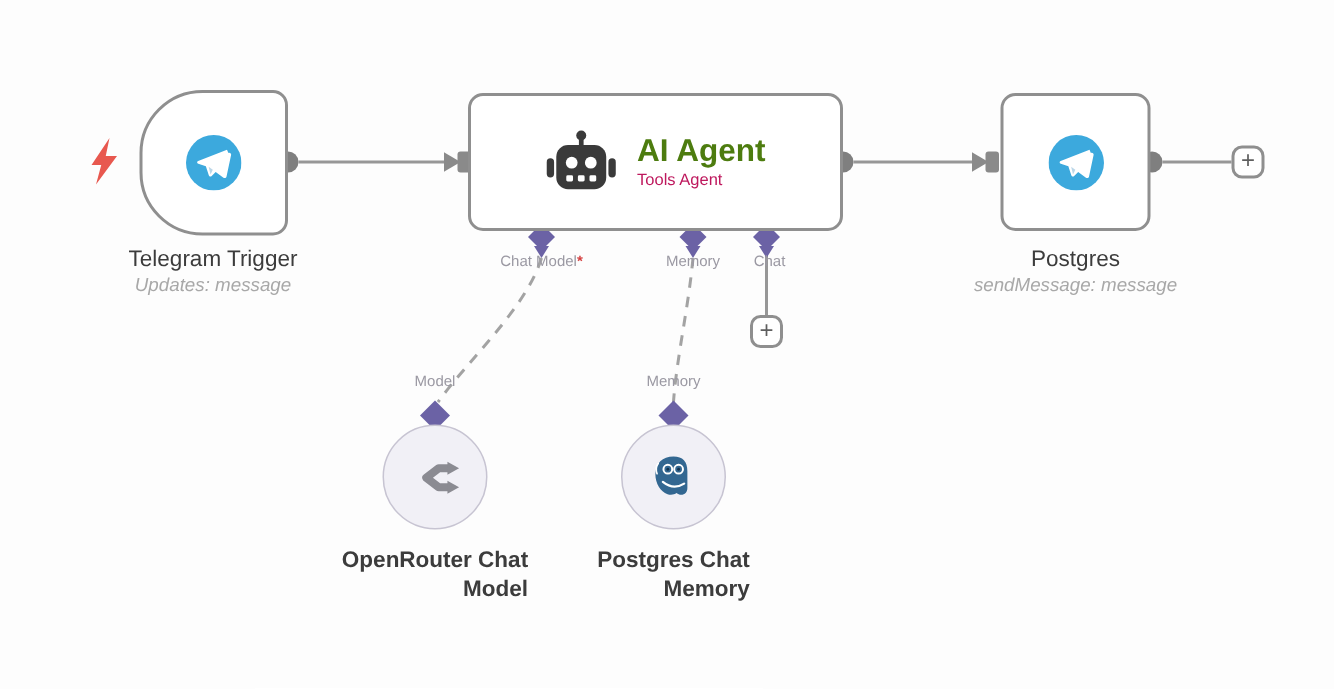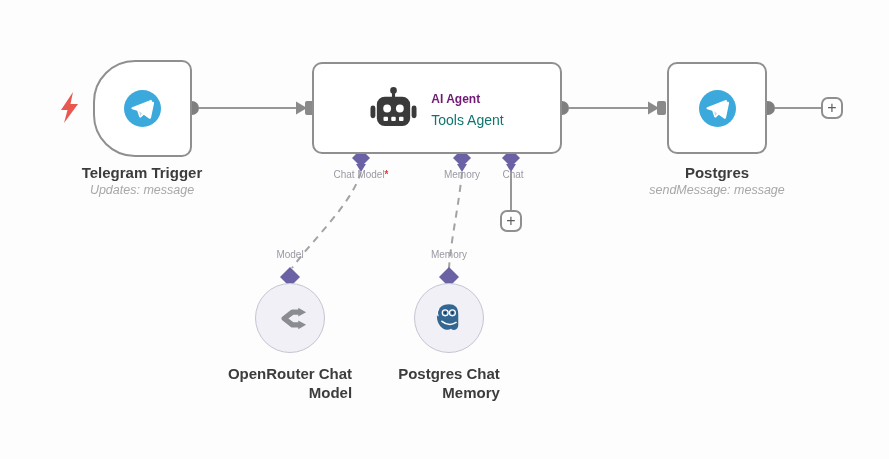--- a/index.html
+++ b/index.html
@@ -23,21 +23,21 @@
     justify-content: center;
   }
   .node.rect { border-radius: 10px; }
   .node.trigger { border-radius: 42px 10px 10px 42px; }
 
   .node-title {
     position: absolute;
     transform: translateX(-50%);
     white-space: nowrap;
     font-size: 15px;
-    font-weight: 700;
+    font-weight: 400;
     color: #3c3c3c;
     text-align: center;
   }
   .node-subtitle {
     position: absolute;
     transform: translateX(-50%);
     white-space: nowrap;
     font-size: 12.5px;
     font-weight: 400;
     color: #a8a8a8;
@@ -59,24 +59,24 @@
     transform: translateX(-50%);
     white-space: nowrap;
     font-size: 10px;
     color: #9b99a3;
     text-align: center;
   }
   .required-marker { color: #d43f3f; font-weight: 700; }
 
   .agent-content { display: flex; align-items: center; gap: 14px; }
   .agent-text .t {
-    font-size: 12px; font-weight: 700; color: #701a75; line-height: 20px;
+    font-size: 21px; font-weight: 700; color: #4d7c0f; line-height: 20px;
   }
   .agent-text .s {
-    font-size: 14px; color: #0f766e; margin-top: 3px;
+    font-size: 11px; color: #be185d; margin-top: 3px;
   }
 
   .circle-node {
     position: absolute;
     width: 70px; height: 70px;
     border-radius: 50%;
     background: #f1f0f6;
     border: 1.5px solid #c7c4d2;
     display: flex; align-items: center; justify-content: center;
   }

